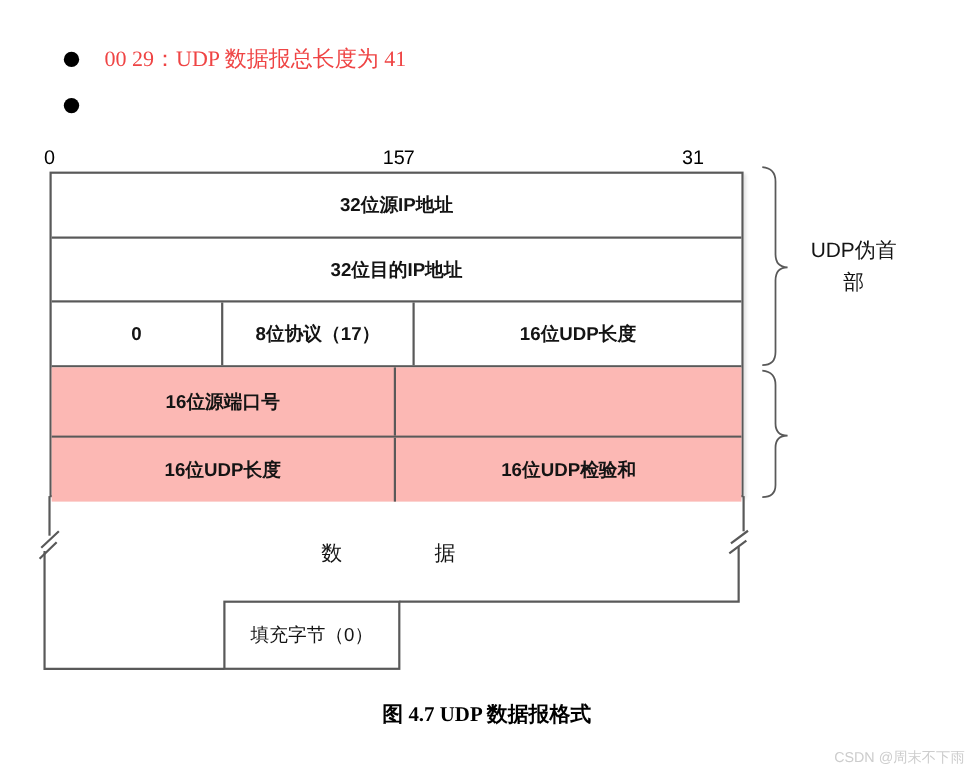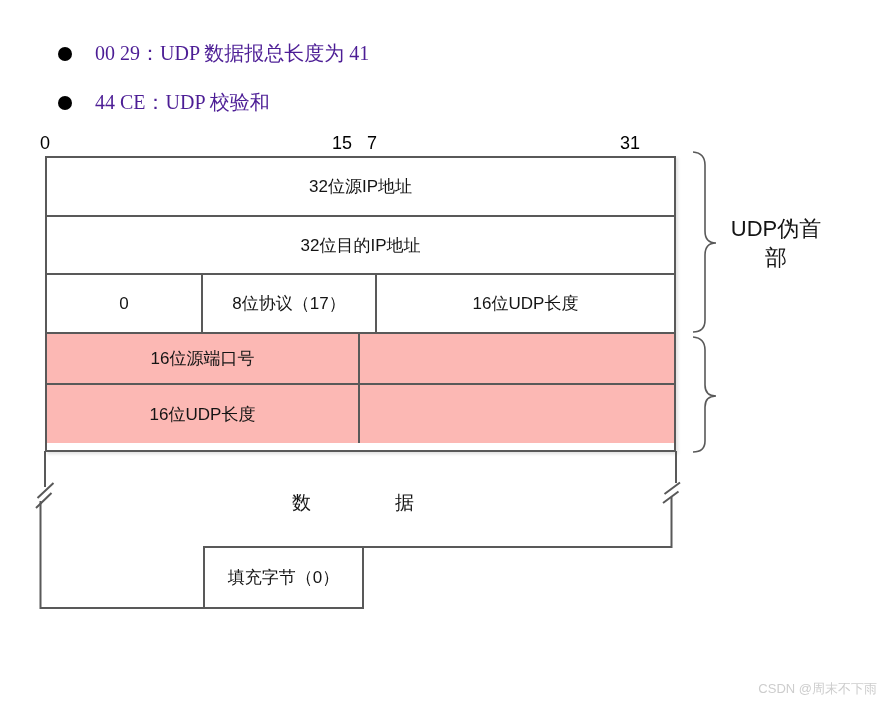--- a/index.html
+++ b/index.html
@@ -3,103 +3,103 @@
 <meta charset="utf-8">
 <style>
   html,body{margin:0;padding:0;background:#fff;}
   .canvas{
     position:relative;width:885px;height:702px;background:#ffffff;overflow:hidden;
     font-family:"Liberation Sans","DejaVu Sans",sans-serif;color:#111;
   }
   
   .bullet{position:absolute;left:58px;display:flex;align-items:center;}
   .bullet .dot{width:14px;height:14px;border-radius:50%;background:#000;margin-right:23px;flex:0 0 auto;}
-  .bullet .txt{font-family:"Liberation Serif","DejaVu Serif",serif;font-size:20px;color:#4c1d95;white-space:nowrap;}
+  .bullet .txt{font-family:"Liberation Serif","DejaVu Serif",serif;font-size:20px;color:#ef4444;white-space:nowrap;}
   .bullet1{top:40px;}
   .bullet2{top:89px;}
   
   .bitlab{position:absolute;top:133px;font-size:18px;color:#000;}
   
   .tbl{
     position:absolute;left:45px;top:156px;width:631px;height:296px;
     box-sizing:border-box;border:2px solid #595959;
     box-shadow:2px 2px 3px rgba(0,0,0,0.12);
     font-size:17px;color:#141414;
   }
   .trow{display:flex;width:100%;box-sizing:border-box;}
   .trow.bb{border-bottom:2px solid #595959;}
-  .cell{display:flex;align-items:center;justify-content:center;box-sizing:border-box;white-space:nowrap;}
+  .cell{display:flex;align-items:center;justify-content:center;box-sizing:border-box;white-space:nowrap;font-weight:bold;}
   .cell.br{border-right:2px solid #595959;}
   .r1{height:59px;}
   .r2{height:58px;}
   .r3{height:59px;}
-  .r4{height:51px;}
+  .r4{height:64px;}
   .r5{height:58px;}
   .pink{background:#fcb8b4;}
   
   .overlay{position:absolute;left:0;top:0;width:885px;height:702px;pointer-events:none;}
   .overlay path,.overlay rect{stroke:#595959;fill:none;}
   .lw2{stroke-width:2;}
   .lw15{stroke-width:1.6;}
   
   .dchar{position:absolute;top:490px;font-size:19px;color:#141414;}
   .d1{left:292px;}
   .d2{left:395px;}
   .padlab{
     position:absolute;left:204px;top:547px;width:159px;height:61px;
     display:flex;align-items:center;justify-content:center;
     font-size:17px;color:#141414;white-space:nowrap;
   }
   
-  .bracelab{position:absolute;left:726px;width:100px;text-align:center;font-size:22px;line-height:29px;color:#141414;}
+  .bracelab{position:absolute;left:726px;width:100px;text-align:center;font-size:19px;line-height:29px;color:#141414;}
   .bl1{top:214px;}
   .bl2{top:391px;}
   
   .caption{
     position:absolute;left:0;top:636px;width:885px;text-align:center;
     font-family:"Liberation Serif","DejaVu Serif",serif;font-weight:bold;font-size:19px;color:#000;
   }
   .watermark{position:absolute;right:8px;top:680px;font-size:13px;color:#cdcdcd;white-space:nowrap;}
 </style>
 </head>
 <body>
 
 <div class="canvas">
 
   <div class="bullet bullet1">
     <span class="dot"></span>
     <span class="txt">00 29：UDP 数据报总长度为 41</span>
   </div>
   <div class="bullet bullet2">
     <span class="dot"></span>
-    <span class="txt">44 CE：UDP 校验和</span>
   </div>
 
   <span class="bitlab" style="left:40px;">0</span>
-  <span class="bitlab" style="left:332px;">15</span>
+  <span class="bitlab" style="left:348px;">15</span>
   <span class="bitlab" style="left:367px;">7</span>
   <span class="bitlab" style="left:620px;">31</span>
 
   <div class="tbl">
     <div class="trow bb r1">
       <div class="cell" style="flex:1;">32位源IP地址</div>
     </div>
     <div class="trow bb r2">
       <div class="cell" style="flex:1;">32位目的IP地址</div>
     </div>
     <div class="trow bb r3">
       <div class="cell br" style="width:156px;">0</div>
       <div class="cell br" style="width:174px;">8位协议（17）</div>
       <div class="cell" style="flex:1;">16位UDP长度</div>
     </div>
     <div class="trow bb r4 pink">
       <div class="cell br" style="width:313px;">16位源端口号</div>
     </div>
     <div class="trow r5 pink">
       <div class="cell br" style="width:313px;">16位UDP长度</div>
+      <div class="cell" style="flex:1;">16位UDP检验和</div>
     </div>
   </div>
 
   <svg class="overlay" viewBox="0 0 885 702" xmlns="http://www.w3.org/2000/svg">
 
     <path class="lw2" d="M45,451 V487"></path>
     <path class="lw2" d="M37.5,498 L53.5,483 M36,508 L51.5,493"></path>
     <path class="lw2" d="M40.5,501 V608 H204"></path>
 
     <path class="lw2" d="M676,451 V483"></path>
@@ -116,16 +116,17 @@
   <span class="dchar d1">数</span>
   <span class="dchar d2">据</span>
 
   <div class="padlab">填充字节（0）</div>
 
   <div class="bracelab bl1">
     <span>UDP伪首</span><br>
     <span>部</span>
   </div>
 
+  <div class="caption">图 4.7 UDP 数据报格式</div>
 
   <div class="watermark">CSDN @周末不下雨</div>
 
 </div>
 
 </body></html>

